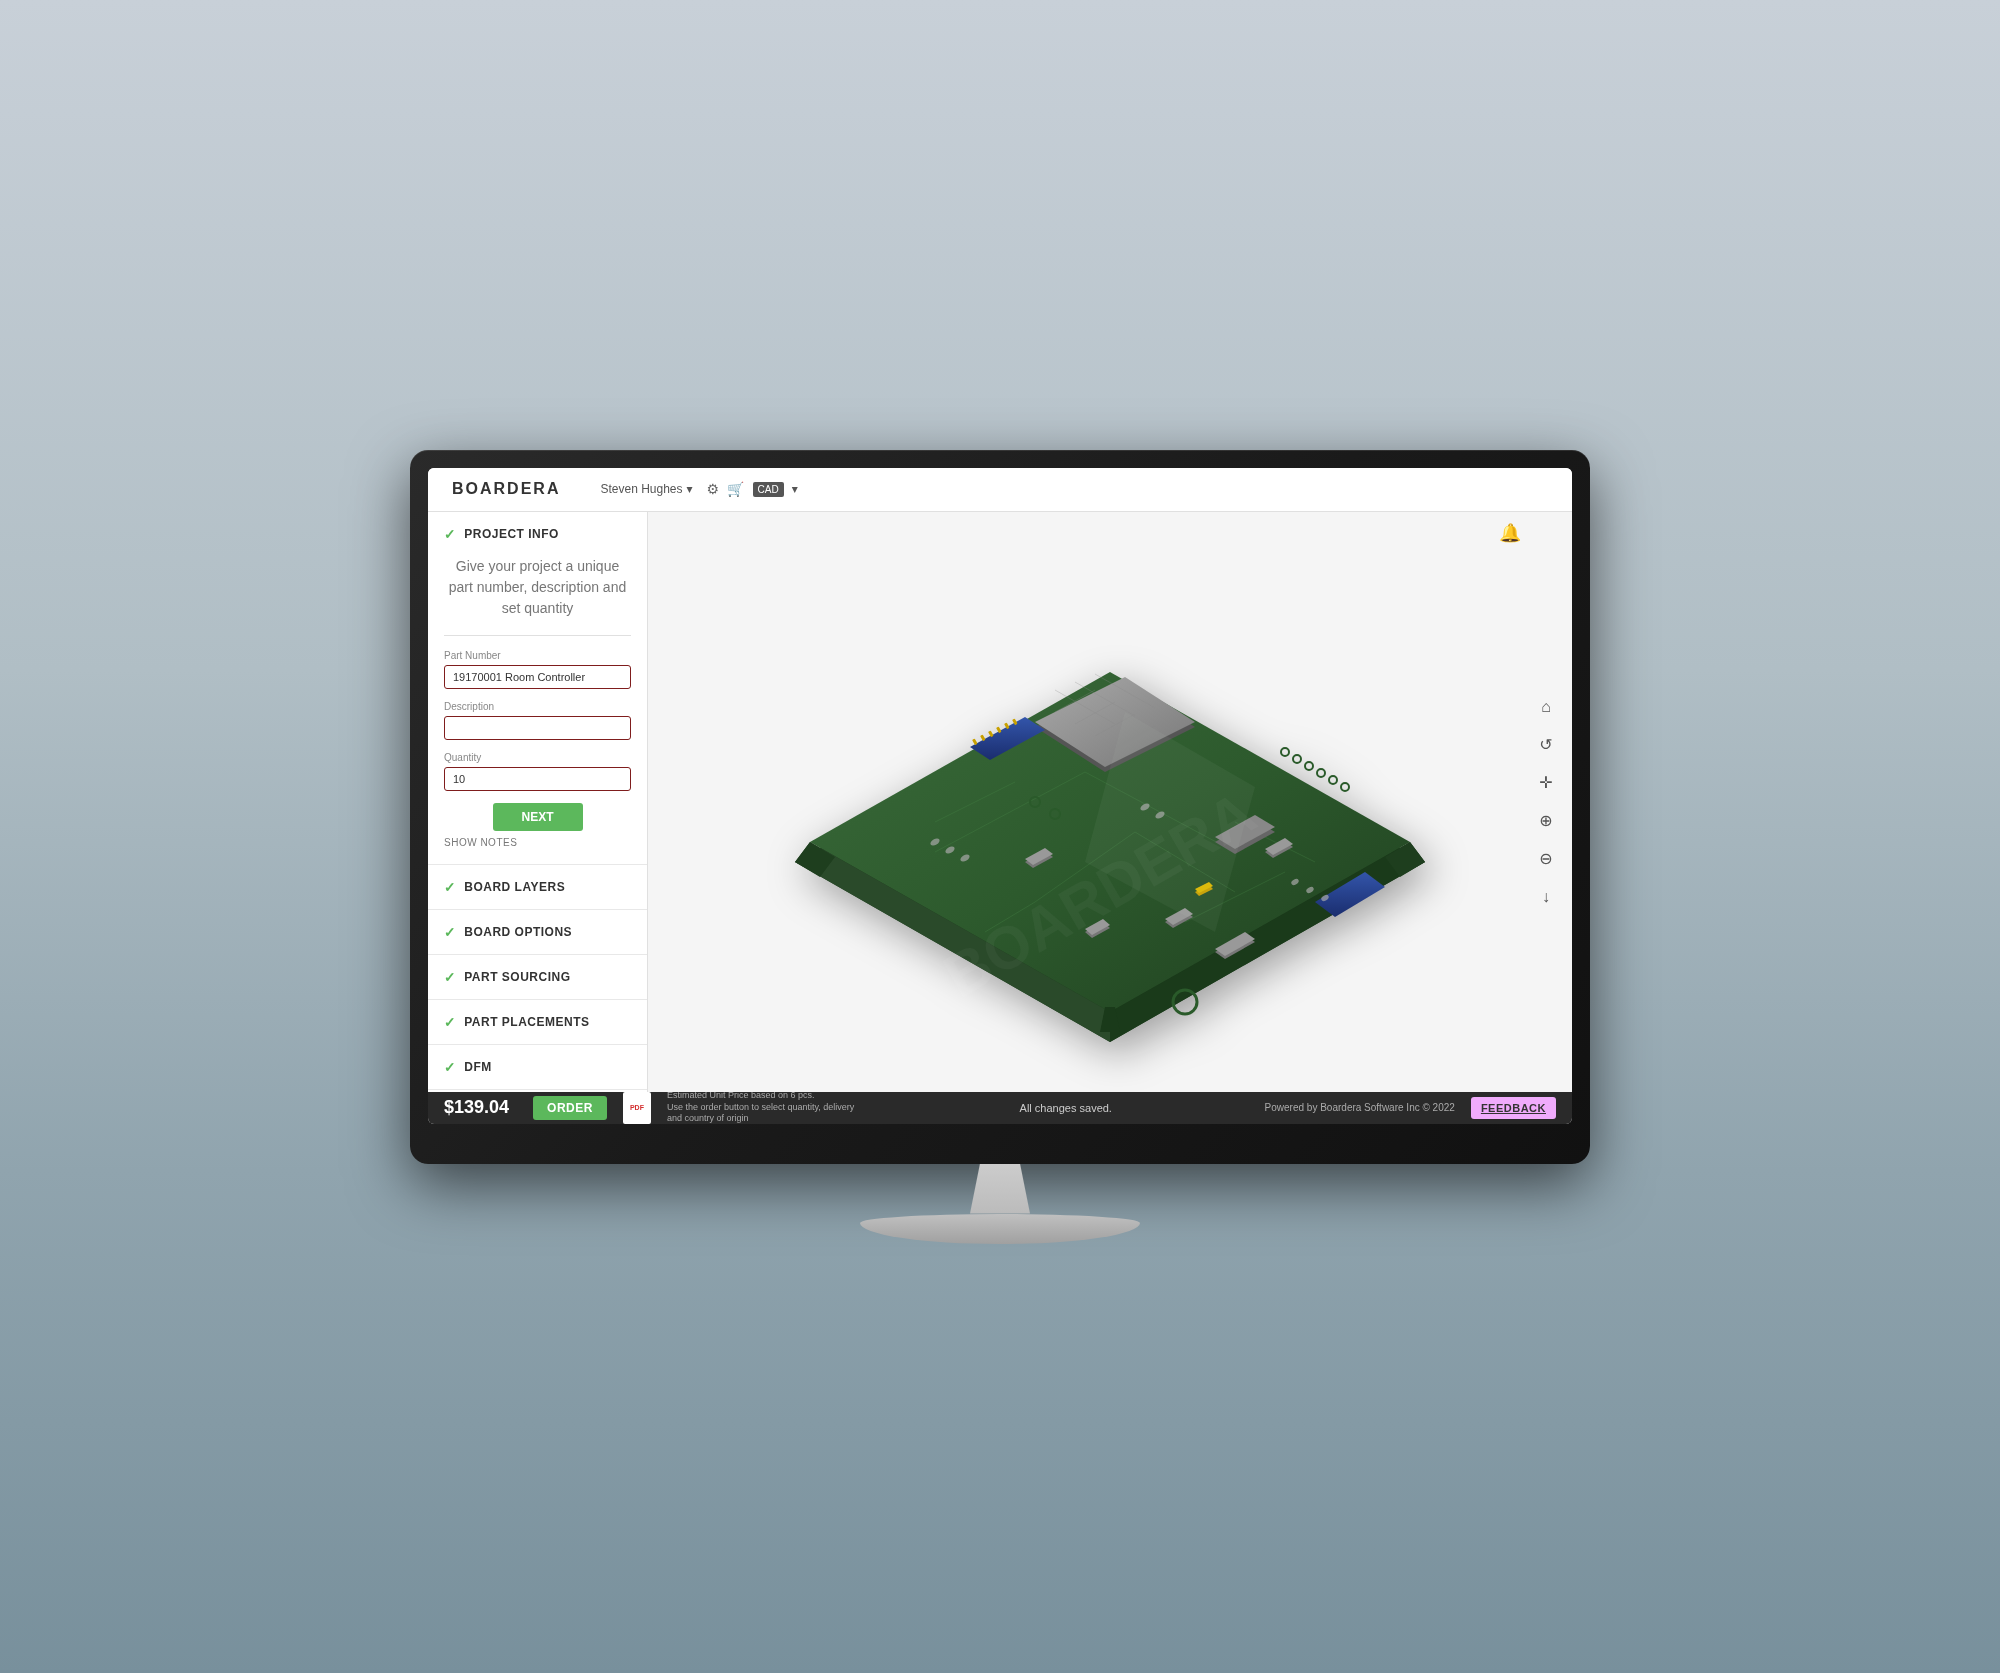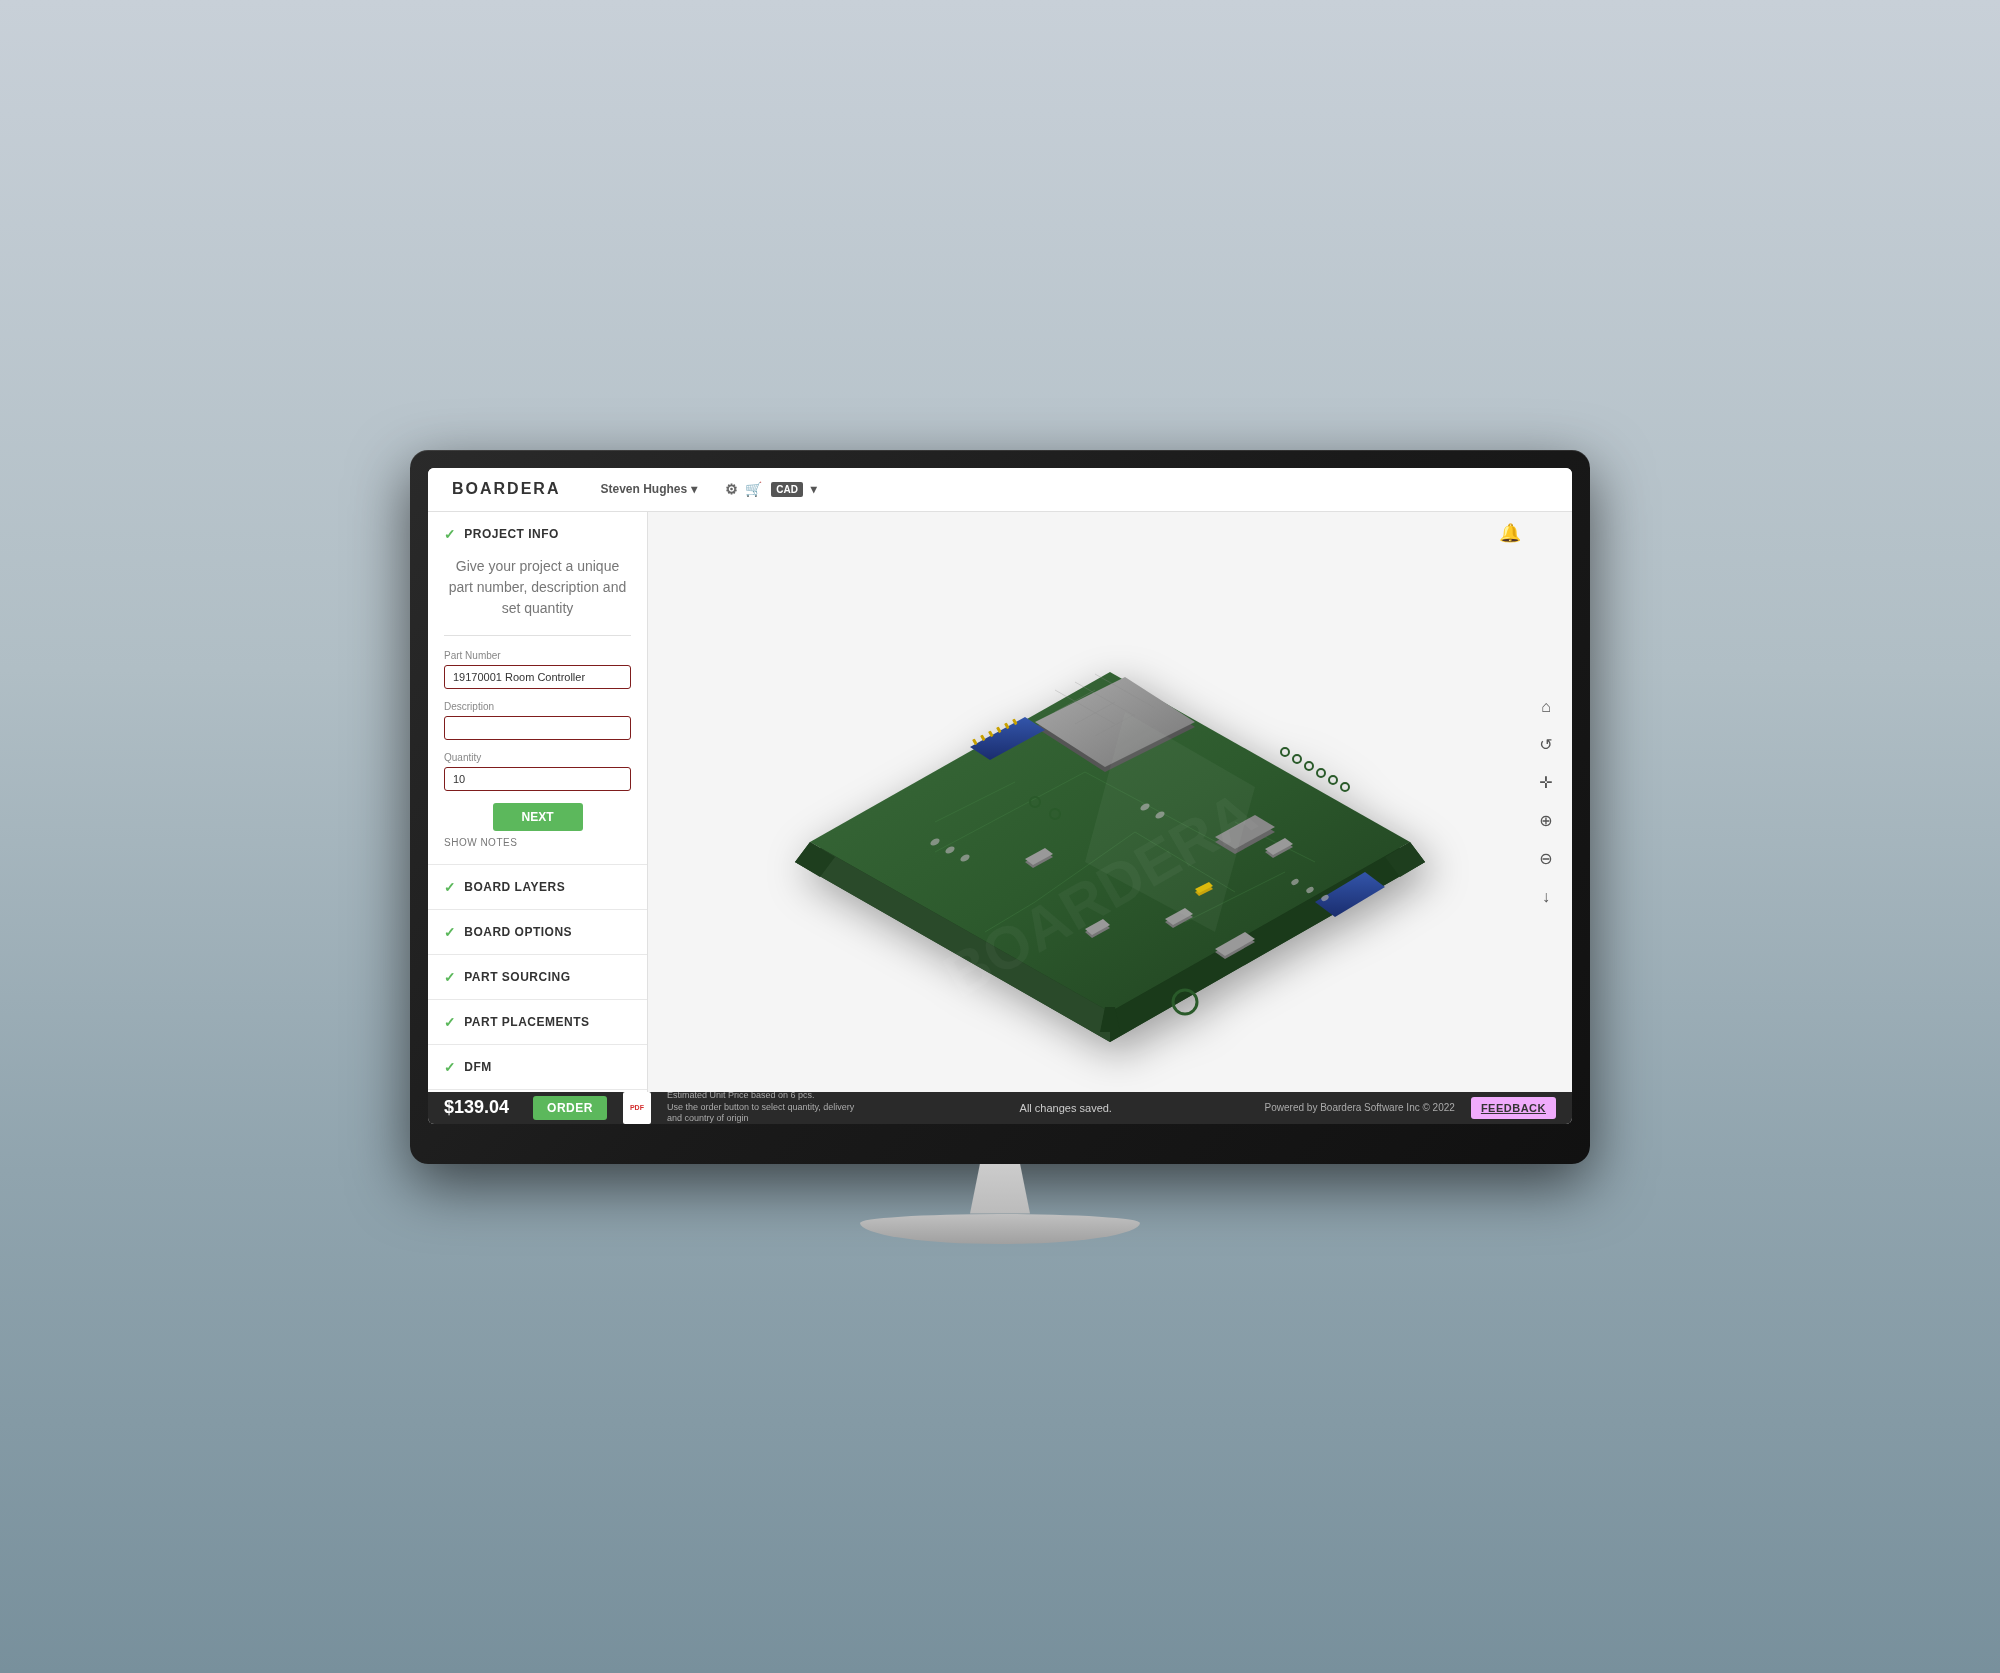--- a/index.html
+++ b/index.html
@@ -79,24 +79,23 @@
       border-radius: 3px;
       font-size: 11px;
       font-weight: 600;
       cursor: pointer;
       letter-spacing: 0.5px;
     }
 
     .navbar-right {
       display: flex;
       align-items: center;
-      gap: 28px;
+      gap: 14px;
       font-size: 12px;
       color: #555;
-      font-weight: bold;
     }
 
     .navbar-user {
       display: flex;
       align-items: center;
       gap: 4px;
       cursor: pointer;
     }
 
     .navbar-icons {

